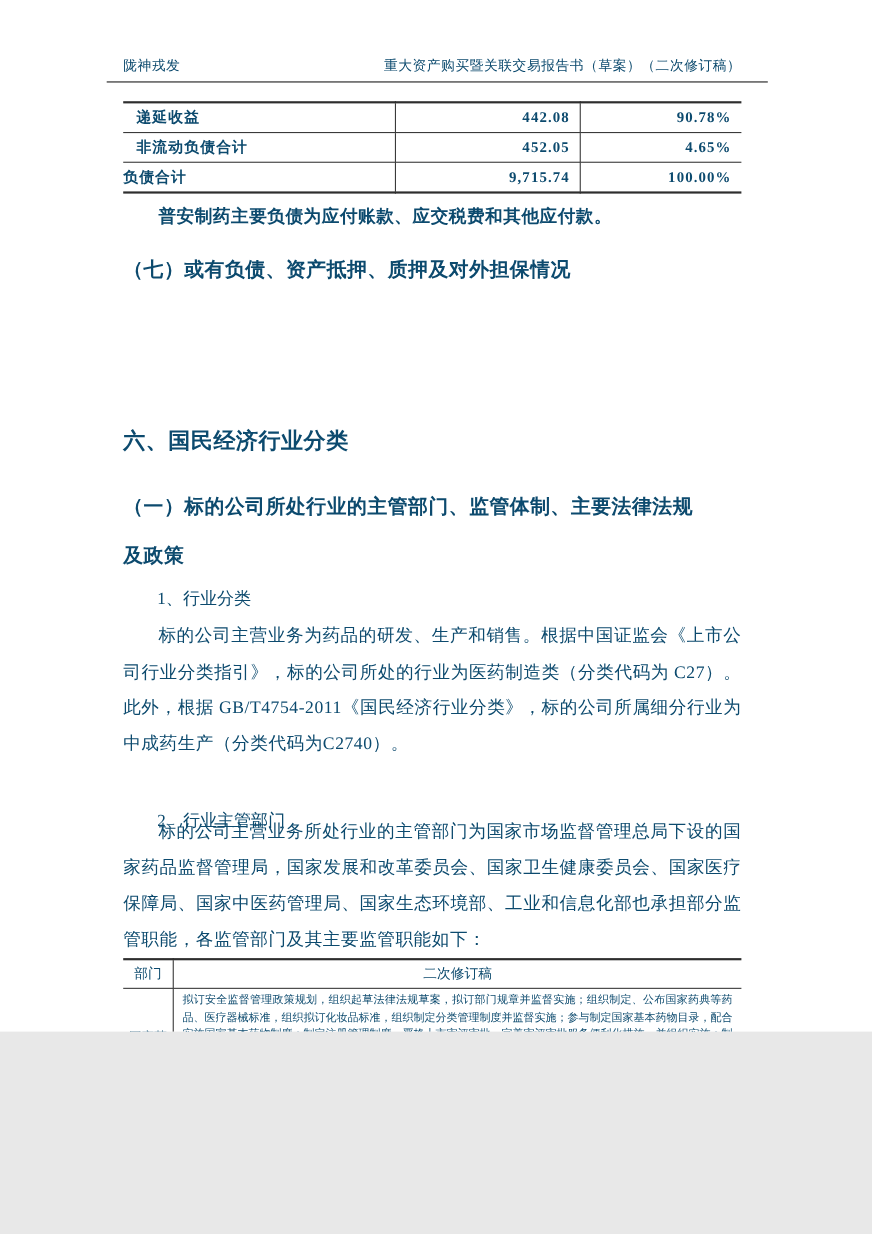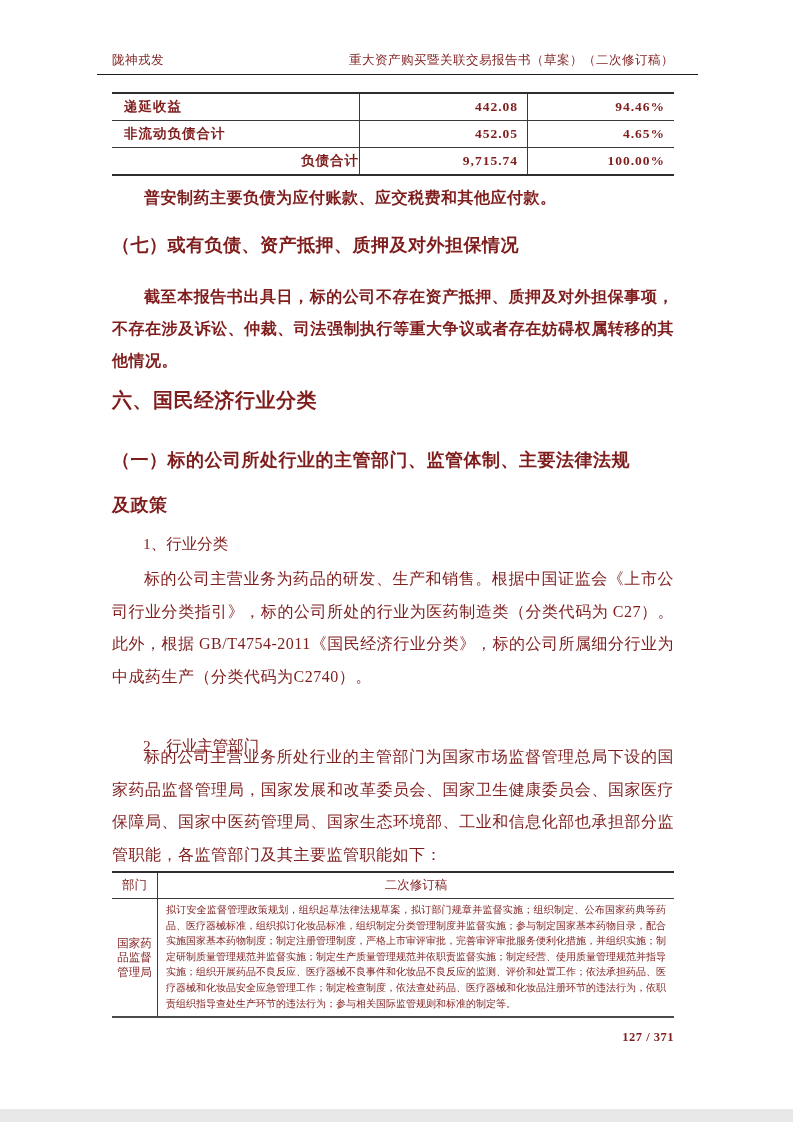--- a/index.html
+++ b/index.html
@@ -1,21 +1,21 @@
 <!DOCTYPE html>
 <html><head>
 <meta charset="utf-8">
 <style>
   html,body { margin:0; padding:0; background:#e8e8e8; }
   .page {
     position: relative;
-    width: 793px; height: 1109px;
+    width: 793px; height: 938px;
     margin: 0 auto;
     background: #ffffff;
-    color: #7f1d1d;
+    color: #0c4a6e;
     font-family: "Liberation Serif", "DejaVu Serif", serif;
     overflow: hidden;
   }
   
   .hdr {
     position: absolute; left:112px; top:52px; width:562px;
     display:flex; justify-content:space-between;
     font-size:12.5px; letter-spacing:0.5px;
   }
   .hdr-rule {
@@ -27,21 +27,21 @@
     position:absolute; left:112px; top:92px; width:562px;
     border-collapse:collapse; table-layout:fixed;
     border-top:2.6px solid #2e2e2e; border-bottom:2.6px solid #2e2e2e;
   }
   .tbl1 td {
     height:26px; font-weight:bold; font-size:13.5px; letter-spacing:1px;
     padding:0; vertical-align:middle;
   }
   .tbl1 tr:not(:last-child) td { border-bottom:1.3px solid #3a3a3a; }
   .tbl1 td.c1 { width:235px; text-align:left; padding-left:12px; border-right:1.4px solid #3a3a3a; }
-  .tbl1 td.c1.ctr { text-align:right; padding-left:0; }
+  .tbl1 td.c1.ctr { text-align:left; padding-left:0; }
   .tbl1 td.c2 { width:158px; text-align:right; padding-right:9px; border-right:1.4px solid #3a3a3a; }
   .tbl1 td.c3 { text-align:right; padding-right:9px; }
   
   .blk { position:absolute; left:112px; width:562px; }
   .para-kai {
     font-weight:bold; font-size:16px; letter-spacing:0.5px;
     line-height:32px; text-indent:32px; text-align:justify;
   }
   .para-song {
     font-size:16px; letter-spacing:0.5px;
@@ -89,40 +89,39 @@
     <span>陇神戎发</span>
     <span>重大资产购买暨关联交易报告书（草案）（二次修订稿）</span>
   </div>
   <div class="hdr-rule"></div>
 
   <table class="tbl1">
     <tbody>
       <tr>
         <td class="c1">递延收益</td>
         <td class="c2">442.08</td>
-        <td class="c3">94.46%</td>
+        <td class="c3">90.78%</td>
       </tr>
       <tr>
         <td class="c1">非流动负债合计</td>
         <td class="c2">452.05</td>
         <td class="c3">4.65%</td>
       </tr>
       <tr>
         <td class="c1 ctr">负债合计</td>
         <td class="c2">9,715.74</td>
         <td class="c3">100.00%</td>
       </tr>
     </tbody>
   </table>
 
   <div class="blk para-kai" style="top:182px;">普安制药主要负债为应付账款、应交税费和其他应付款。</div>
 
   <div class="blk h-sans h2" style="top:233px;">（七）或有负债、资产抵押、质押及对外担保情况</div>
 
-  <div class="blk para-kai" style="top:281px;">截至本报告书出具日，标的公司不存在资产抵押、质押及对外担保事项，不存在涉及诉讼、仲裁、司法强制执行等重大争议或者存在妨碍权属转移的其他情况。</div>
 
   <div class="blk h-sans h1" style="top:387px;">六、国民经济行业分类</div>
 
   <div class="blk h-sans h2 h2wrap" style="top:438px;">（一）标的公司所处行业的主管部门、监管体制、主要法律法规及政策</div>
 
   <div class="blk subhead" style="top:534px;">1、行业分类</div>
 
   <div class="blk para-song" style="top:563px;">标的公司主营业务为药品的研发、生产和销售。根据中国证监会《上市公司行业分类指引》，标的公司所处的行业为医药制造类（分类代码为 C27）。此外，根据 GB/T4754-2011《国民经济行业分类》，标的公司所属细分行业为中成药生产（分类代码为C2740）。</div>
 
   <div class="blk subhead" style="top:736px;">2、行业主管部门</div>

